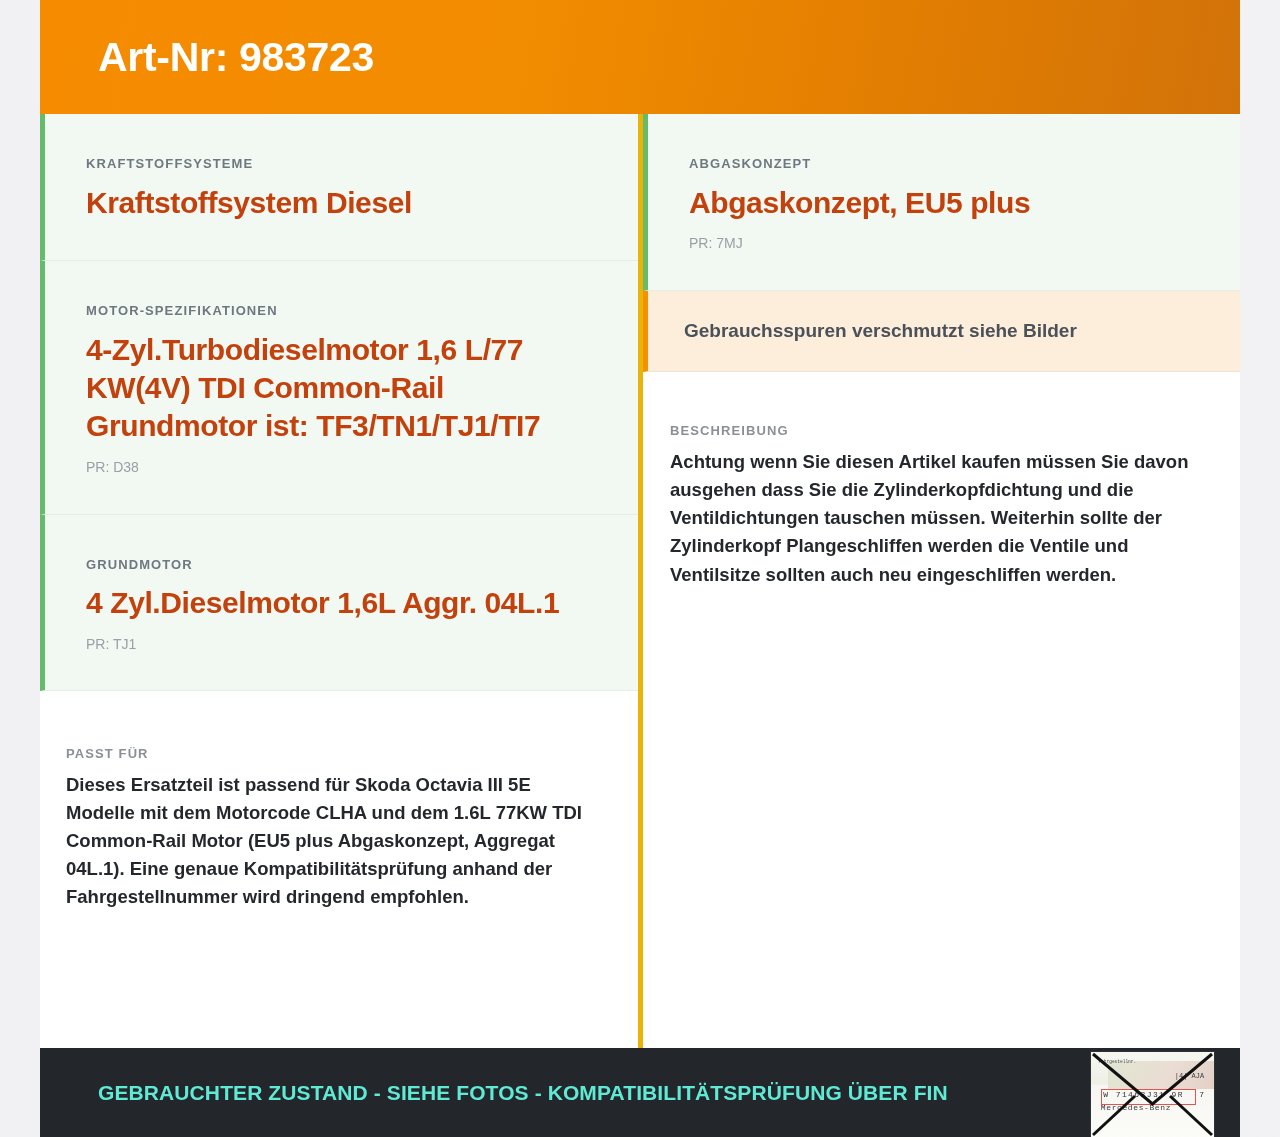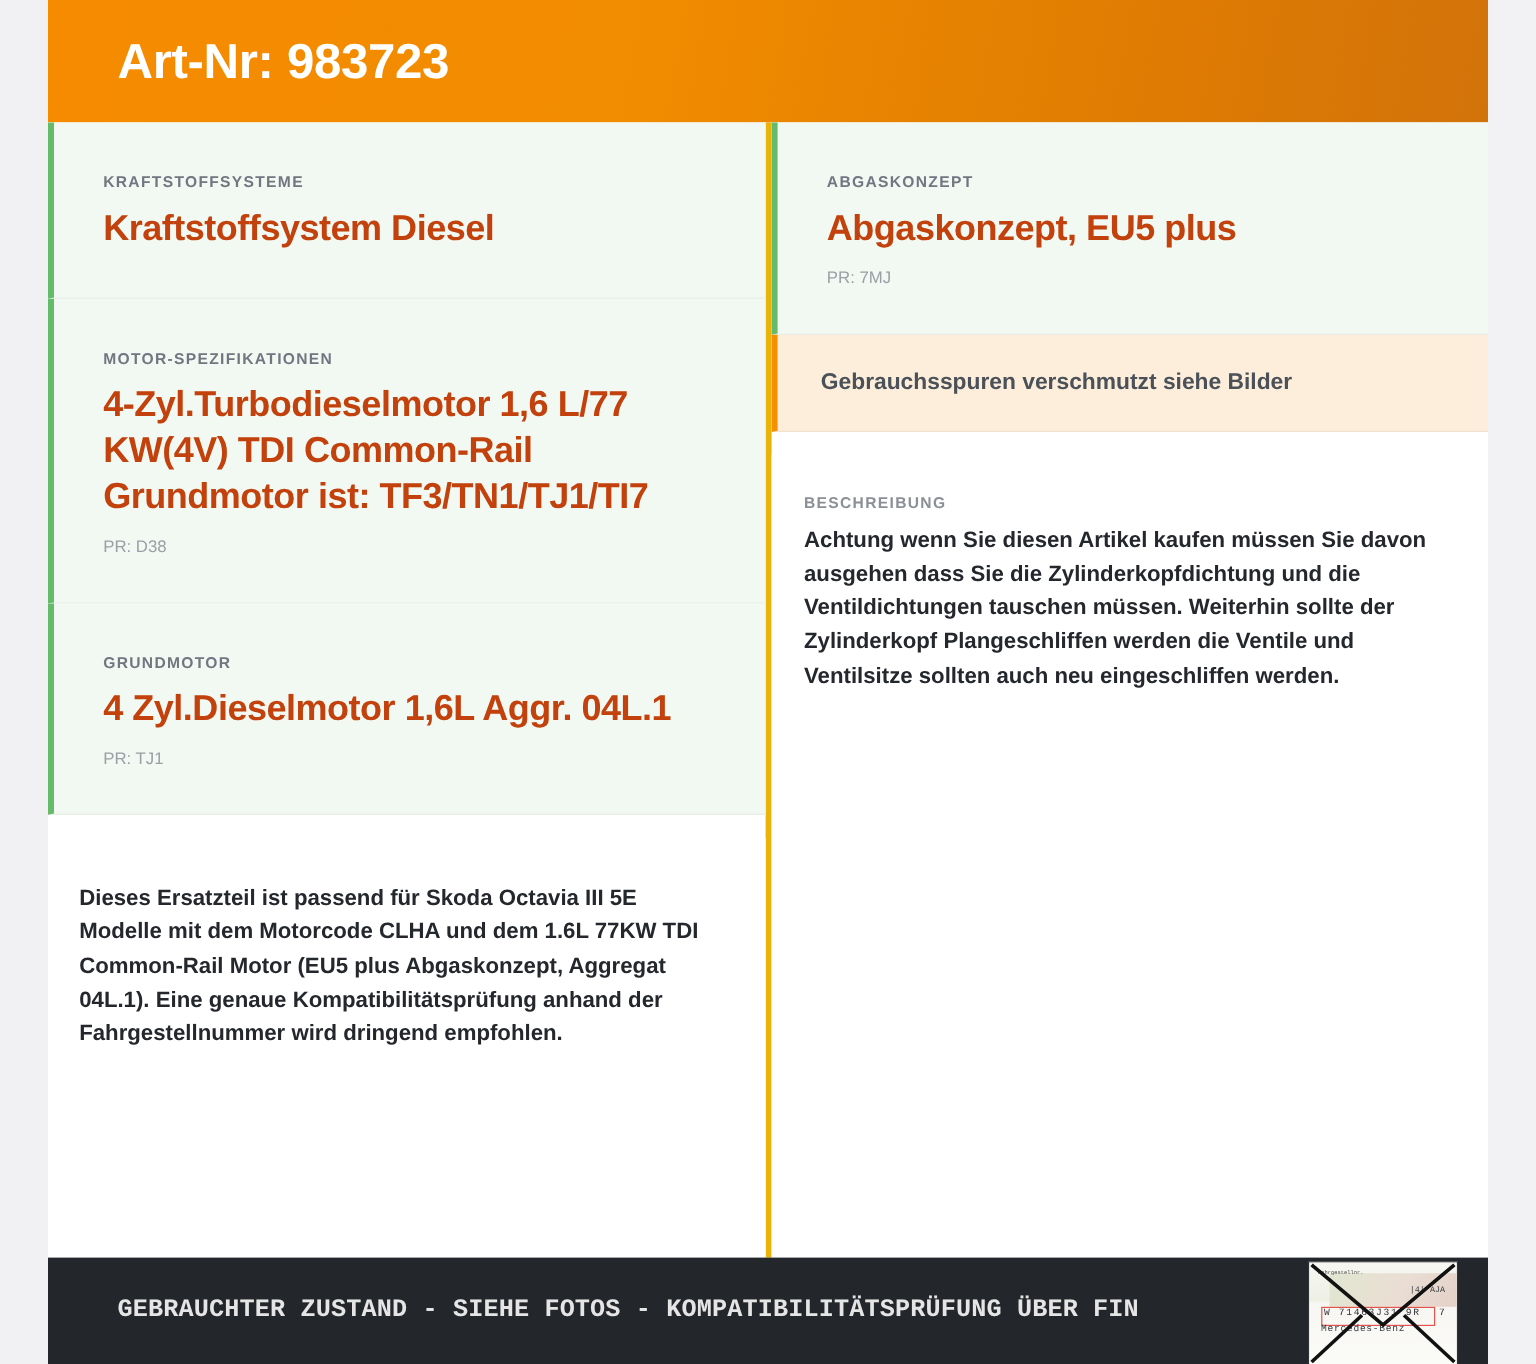--- a/index.html
+++ b/index.html
@@ -19,21 +19,21 @@
     top: 0;
     width: 1200px;
     height: 1137px;
     background: #ffffff;
     display: flex;
     flex-direction: column;
   }
 
   
   .header {
-    height: 102px;
+    height: 114px;
     background: linear-gradient(100deg, #f68b00 0%, #f28c00 40%, #e07c02 75%, #d2730a 100%);
     display: flex;
     align-items: center;
     flex: 0 0 auto;
   }
   .header-title {
     color: #ffffff;
     font-size: 41px;
     font-weight: bold;
     letter-spacing: -0.3px;
@@ -148,26 +148,25 @@
   
   .footer {
     flex: 0 0 auto;
     height: 89px;
     background: #23272c;
     display: flex;
     align-items: center;
     position: relative;
   }
   .footer-text {
-    color: #e5e5e5;
+    color: #5eead4;
     font-size: 21px;
     font-weight: bold;
     letter-spacing: 0.1px;
     padding-left: 58px;
-    font-family: Liberation Mono, monospace;
   }
   .footer-thumb {
     position: absolute;
     right: 25px;
     top: 3px;
     width: 123px;
     height: 85px;
     background: #f4f4f0;
     border: 1px solid #2f3338;
     overflow: hidden;
@@ -270,20 +269,21 @@
         <div class="spec-pr">PR: D38</div>
       </div>
 
       <div class="spec">
         <div class="spec-label">GRUNDMOTOR</div>
         <div class="spec-value">4 Zyl.Dieselmotor 1,6L Aggr. 04L.1</div>
         <div class="spec-pr">PR: TJ1</div>
       </div>
 
       <div class="textblock left-pad">
+        <div class="tb-label">PASST FÜR</div>
         <div class="tb-body">Dieses Ersatzteil ist passend für Skoda Octavia III 5E Modelle mit dem Motorcode CLHA und dem 1.6L 77KW TDI Common-Rail Motor (EU5 plus Abgaskonzept, Aggregat 04L.1). Eine genaue Kompatibilitätsprüfung anhand der Fahrgestellnummer wird dringend empfohlen.</div>
       </div>
 
       <div class="filler"></div>
     </div>
 
     <div class="col col-right">
 
       <div class="spec">
         <div class="spec-label">ABGASKONZEPT</div>

